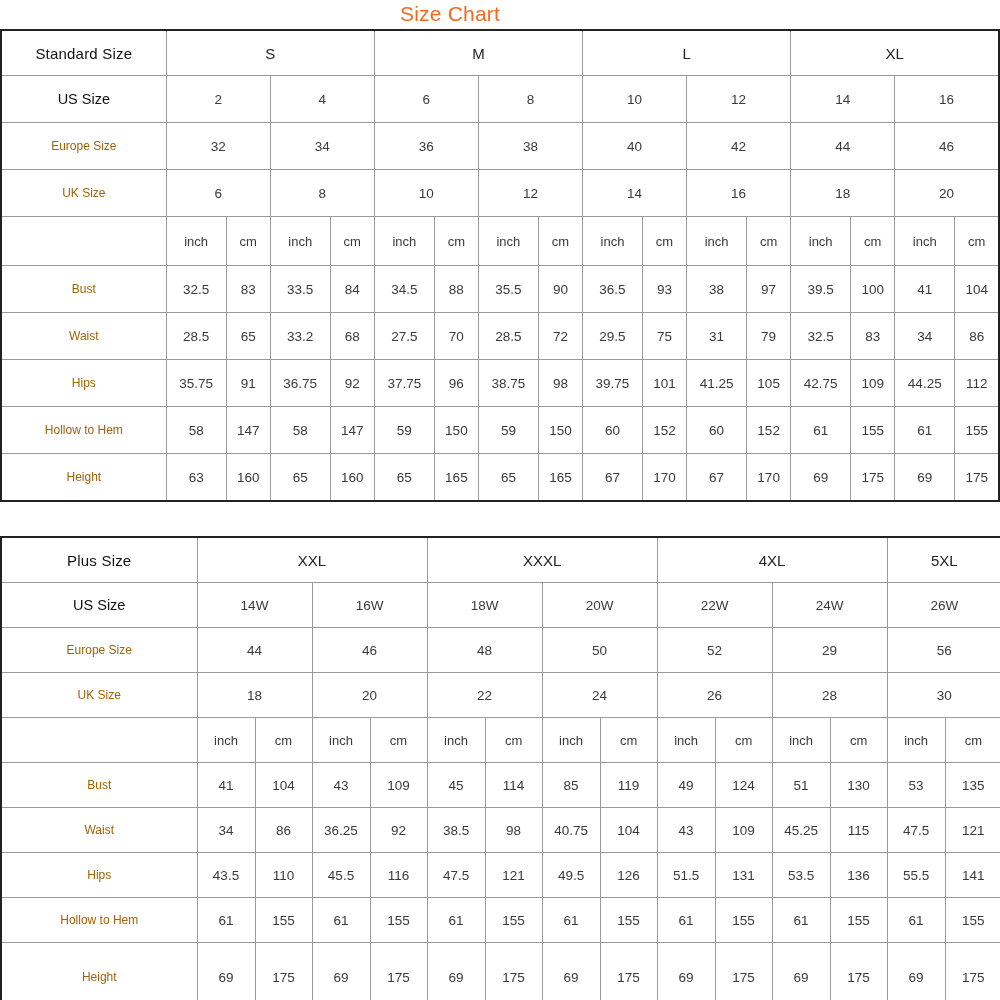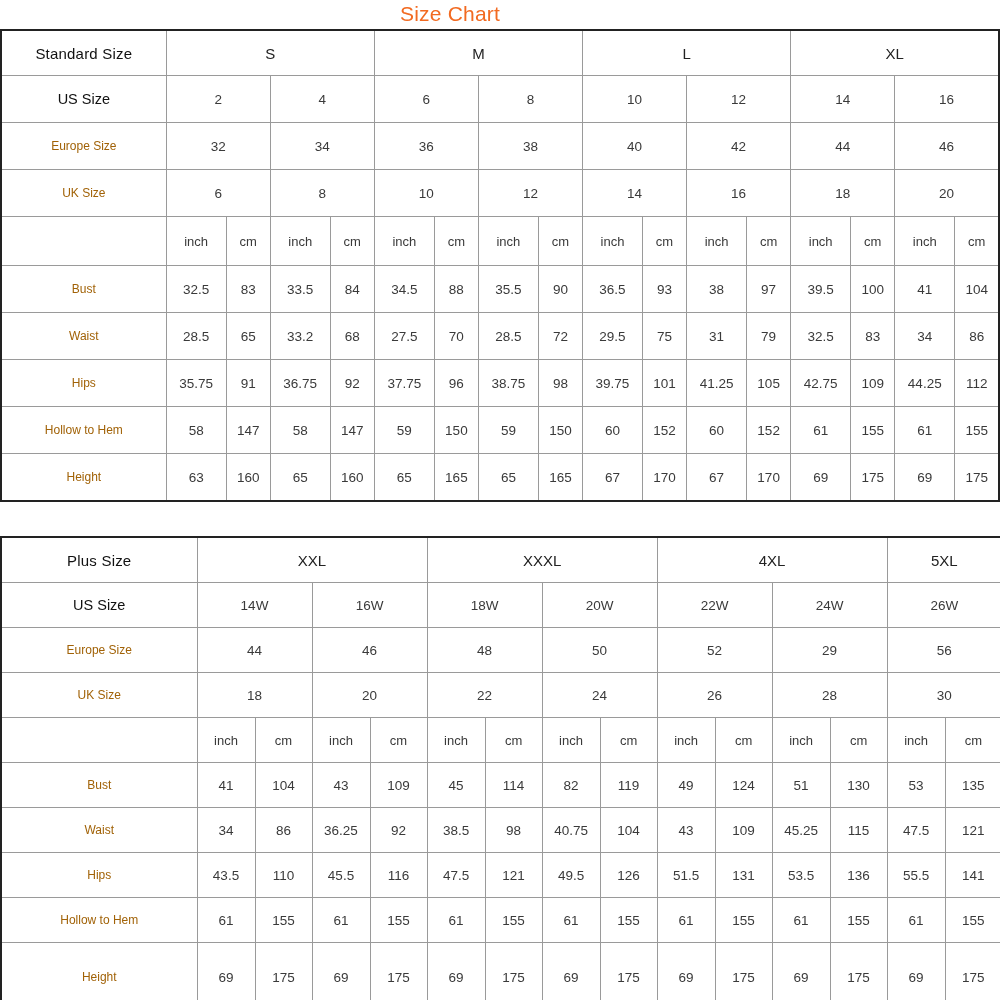--- a/index.html
+++ b/index.html
@@ -373,21 +373,21 @@
             <td class="unit">cm</td>
           </tr>
           <tr>
             <td class="rowlabel" style="height: 44px;">Bust</td>
             <td>41</td>
             <td>104</td>
             <td>43</td>
             <td>109</td>
             <td>45</td>
             <td>114</td>
-            <td>82</td>
+            <td>85</td>
             <td>119</td>
             <td>49</td>
             <td>124</td>
             <td>51</td>
             <td>130</td>
             <td>53</td>
             <td>135</td>
           </tr>
           <tr>
             <td class="rowlabel" style="height: 44px;">Waist</td>

